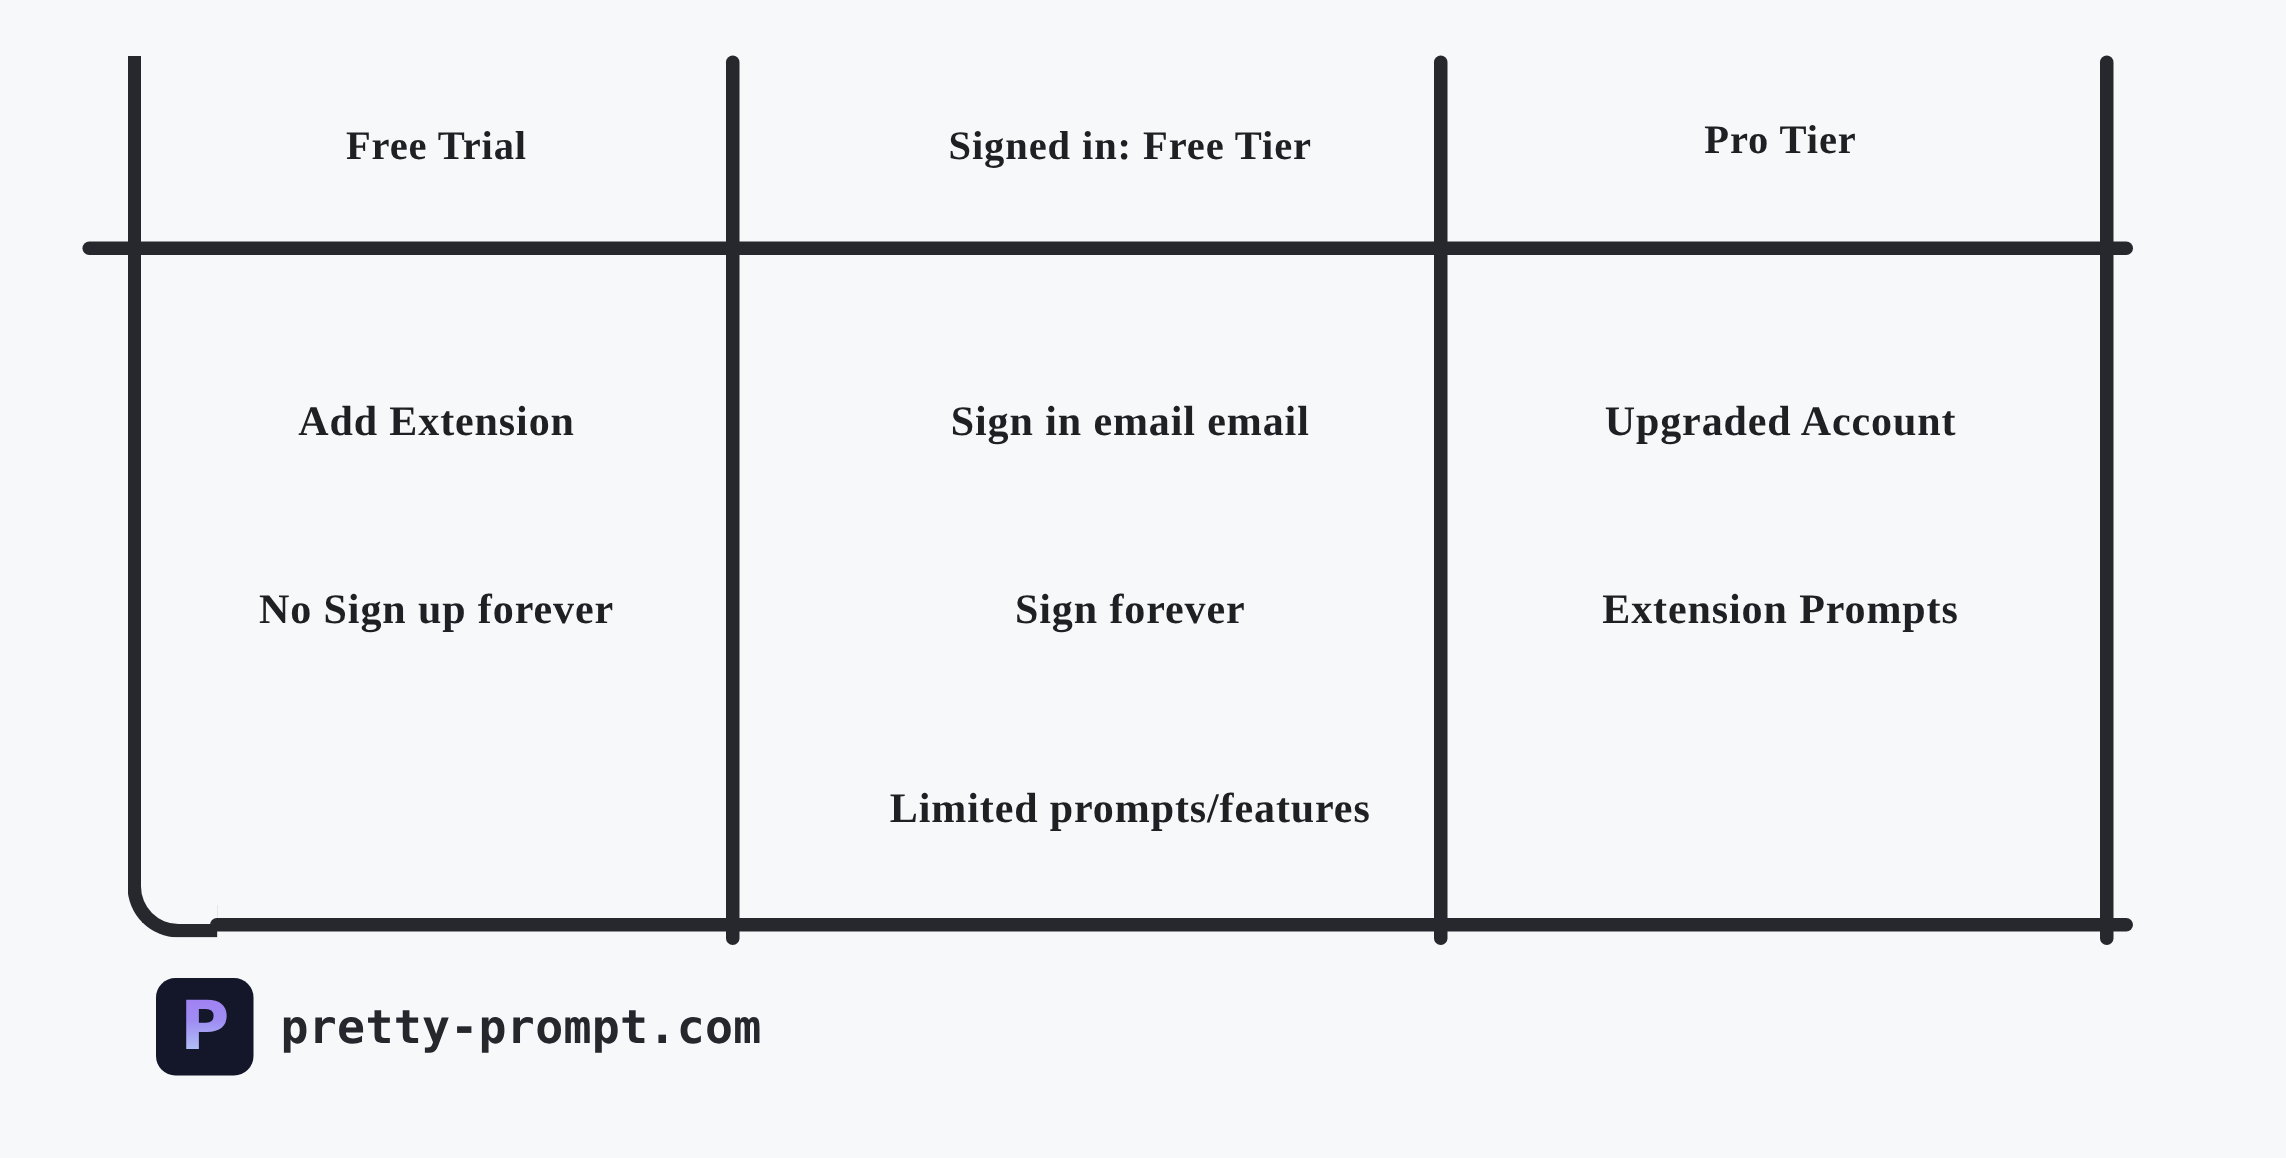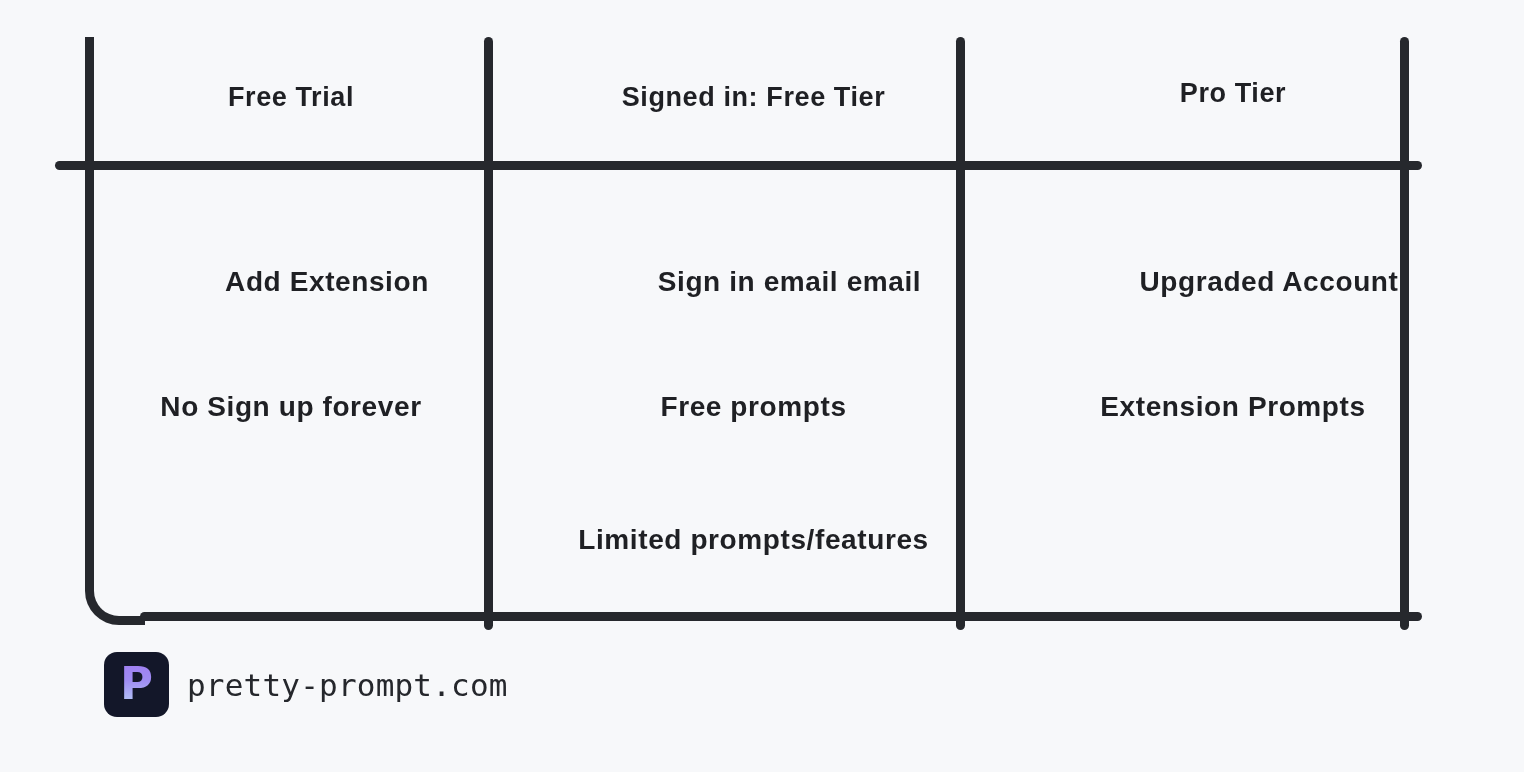--- a/index.html
+++ b/index.html
@@ -49,39 +49,39 @@
   }
 
   
   .cell {
     position: absolute;
     display: flex;
     align-items: center;
     justify-content: center;
     text-align: left;
     color: #1f2024;
-    font-family: Liberation Sans, sans-serif;
+    font-family: Liberation Serif, serif;
     font-weight: 700;
     letter-spacing: 0.6px;
     white-space: nowrap;
   }
   .hdr-cell { font-size: 27px; }
   .body-cell { font-size: 28px; }
 
   
   .col-1 { left: 94px;  width: 394px; }
   .col-2 { left: 493px; width: 467px; padding-left: 27px; }
-  .col-3 { left: 1011px; width: 444px; }
+  .col-3 { left: 965px; width: 444px; }
 
   
   .row-hdr   { top: 70px;  height: 54px; }
   .row-hdr-3 { top: 66px;  height: 54px; }
 
   
-  .row-1 { top: 254px; height: 56px; margin-left: 36px; }
+  .row-1 { top: 254px; height: 56px; }
   .row-2 { top: 379px; height: 56px; }
   .row-3 { top: 512px; height: 56px; }
 
   
   #footer {
     position: absolute;
     left: 104px;
     top: 652px;
     display: flex;
     align-items: center;
@@ -105,21 +105,21 @@
     background: linear-gradient(180deg, #a07ef2 0%, #9f8cf3 40%, #b9d6f7 100%);
     -webkit-background-clip: text;
     background-clip: text;
     color: transparent;
     -webkit-text-fill-color: transparent;
     padding-bottom: 3px;
   }
   #site-url {
     font-family: "DejaVu Sans Mono", monospace;
     font-size: 31px;
-    font-weight: 400;
+    font-weight: 700;
     color: #25272c;
     letter-spacing: 0.2px;
   }
 </style>
 </head>
 <body>
 
 <div id="canvas">
 
   <div class="left-edge"></div>
@@ -133,21 +133,21 @@
 
   <div class="cell hdr-cell col-1 row-hdr">Free Trial</div>
   <div class="cell hdr-cell col-2 row-hdr">Signed in: Free Tier</div>
   <div class="cell hdr-cell col-3 row-hdr-3">Pro Tier</div>
 
   <div class="cell body-cell col-1 row-1">Add Extension</div>
   <div class="cell body-cell col-2 row-1">Sign in email email</div>
   <div class="cell body-cell col-3 row-1">Upgraded Account</div>
 
   <div class="cell body-cell col-1 row-2">No Sign up forever</div>
-  <div class="cell body-cell col-2 row-2">Free prompts</div>
+  <div class="cell body-cell col-2 row-2">Sign forever</div>
   <div class="cell body-cell col-3 row-2">Extension Prompts</div>
 
   <div class="cell body-cell col-2 row-3">Limited prompts/features</div>
 
   <div id="footer">
     <div id="logo-mark">
       <span id="logo-letter">P</span>
     </div>
     <span id="site-url">pretty-prompt.com</span>
   </div>

